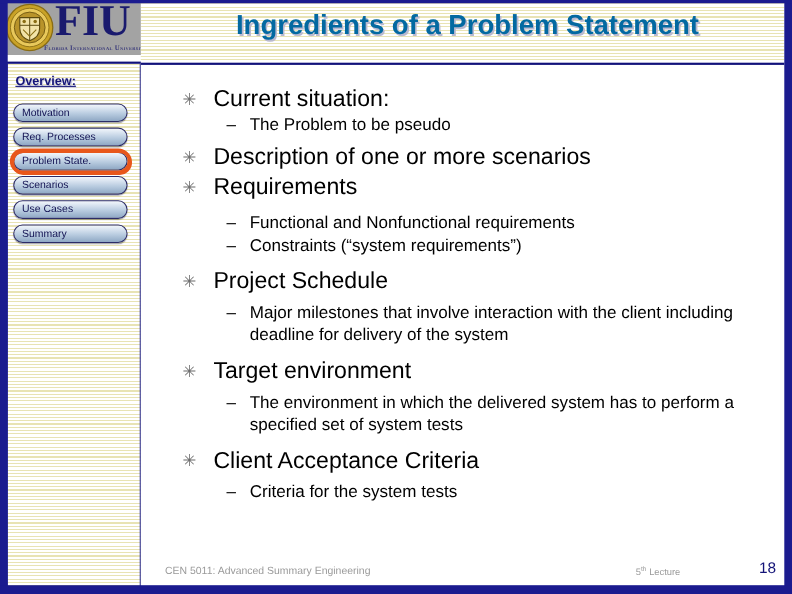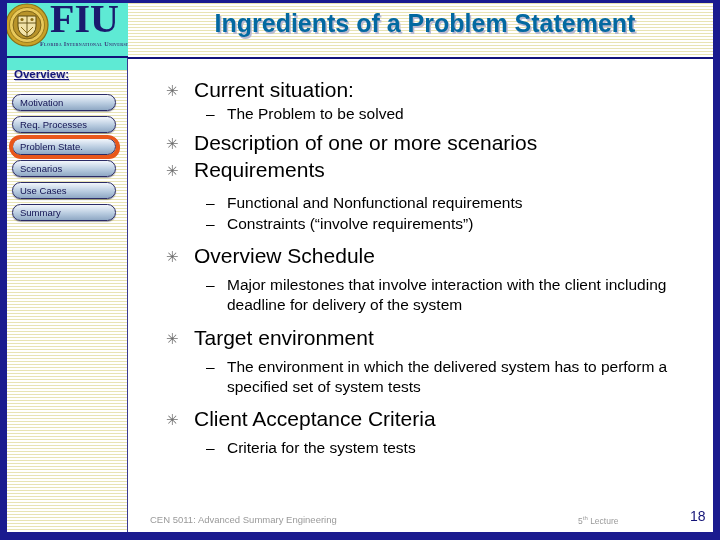--- a/index.html
+++ b/index.html
@@ -84,22 +84,22 @@
     letter-spacing: 0px;
     text-shadow: 1.5px 1.5px 0 #b9b9cf;
     z-index: 5;
     white-space: nowrap;
   }
 
   
   .logo-band {
     position: absolute;
     left: 0px; top: 0px;
-    width: 128px; height: 70px;
-    background: #5eead4;
+    width: 128px; height: 50px;
+    background: #a3a3a3;
     z-index: 3;
     overflow: hidden;
   }
   .logo-seal {
     position: absolute;
     left: 5px; top: 3px;
     width: 44px; height: 44px;
   }
   .logo-fiu {
     position: absolute;
@@ -344,21 +344,21 @@
   <div class="content">
     <div class="bullets">
 
       <div class="lvl1">
         <span class="mark">✳</span>
         <span>Current situation:</span>
       </div>
 
       <div class="lvl2">
         <span class="mark">–</span>
-        <span>The Problem to be solved</span>
+        <span>The Problem to be pseudo</span>
       </div>
 
       <div class="gap-a"></div>
 
       <div class="lvl1">
         <span class="mark">✳</span>
         <span>Description of one or more scenarios</span>
       </div>
 
       <div class="lvl1">
@@ -368,28 +368,28 @@
 
       <div class="gap-b"></div>
 
       <div class="lvl2">
         <span class="mark">–</span>
         <span>Functional and Nonfunctional requirements</span>
       </div>
 
       <div class="lvl2">
         <span class="mark">–</span>
-        <span>Constraints (“involve requirements”)</span>
+        <span>Constraints (“system requirements”)</span>
       </div>
 
       <div class="gap-c"></div>
 
       <div class="lvl1">
         <span class="mark">✳</span>
-        <span>Overview Schedule</span>
+        <span>Project Schedule</span>
       </div>
 
       <div class="gap-a"></div>
 
       <div class="lvl2">
         <span class="mark">–</span>
         <span>Major  milestones that involve interaction with the client including deadline for delivery of the system</span>
       </div>
 
       <div class="gap-d"></div>

